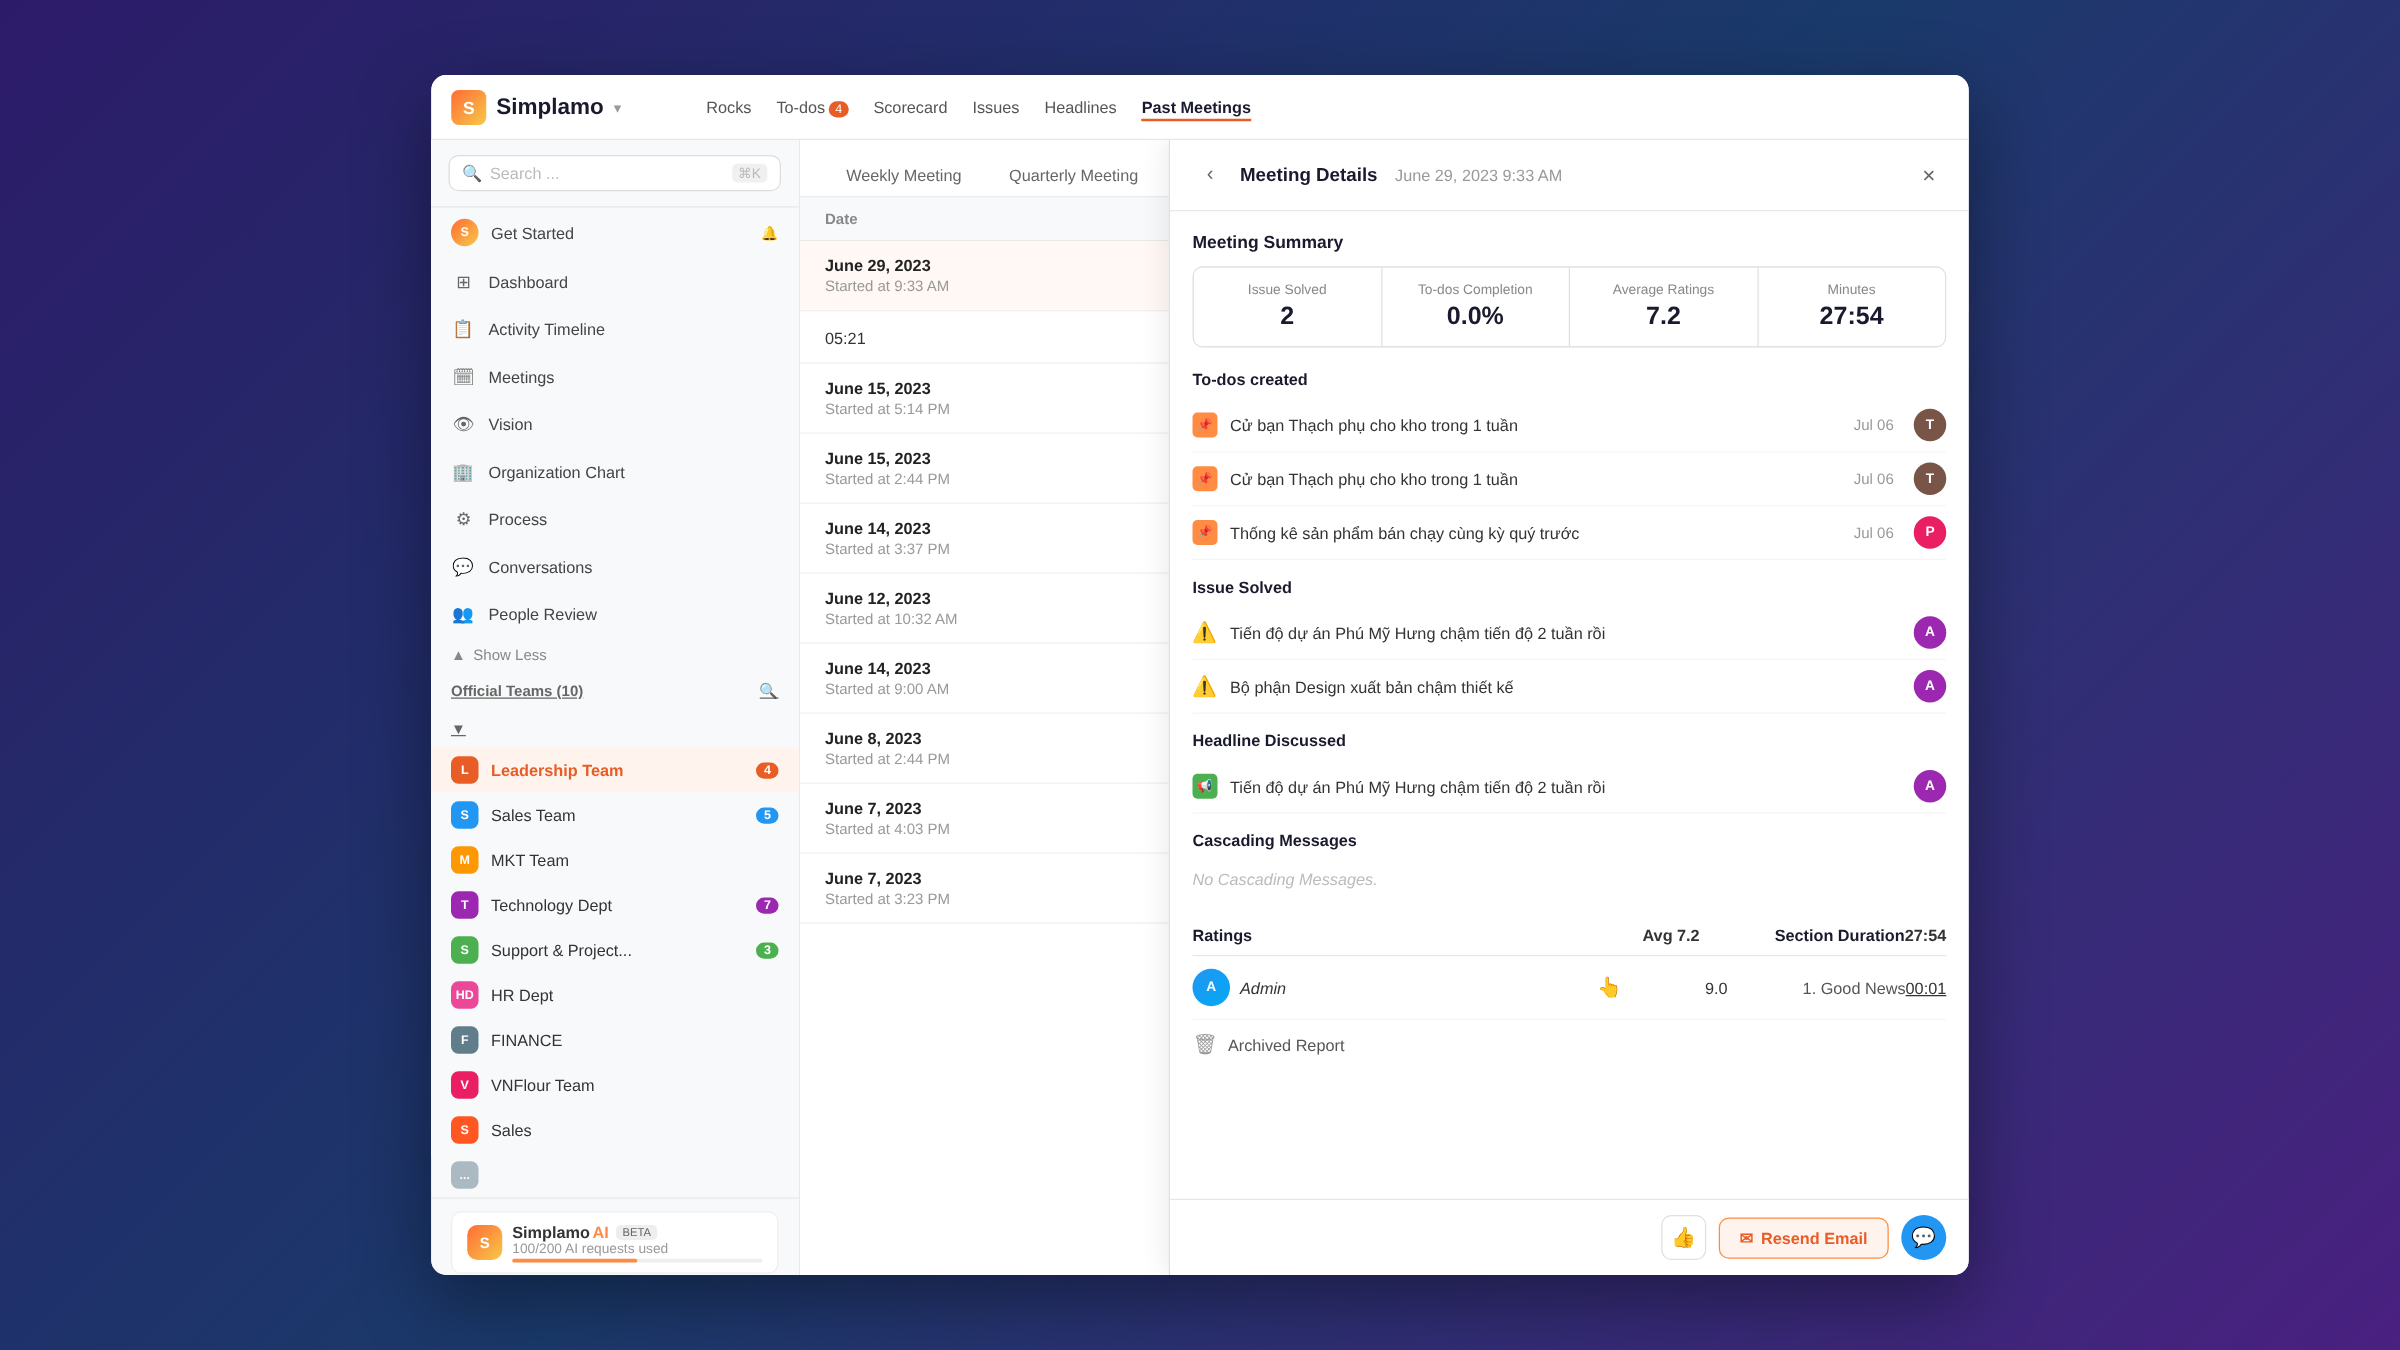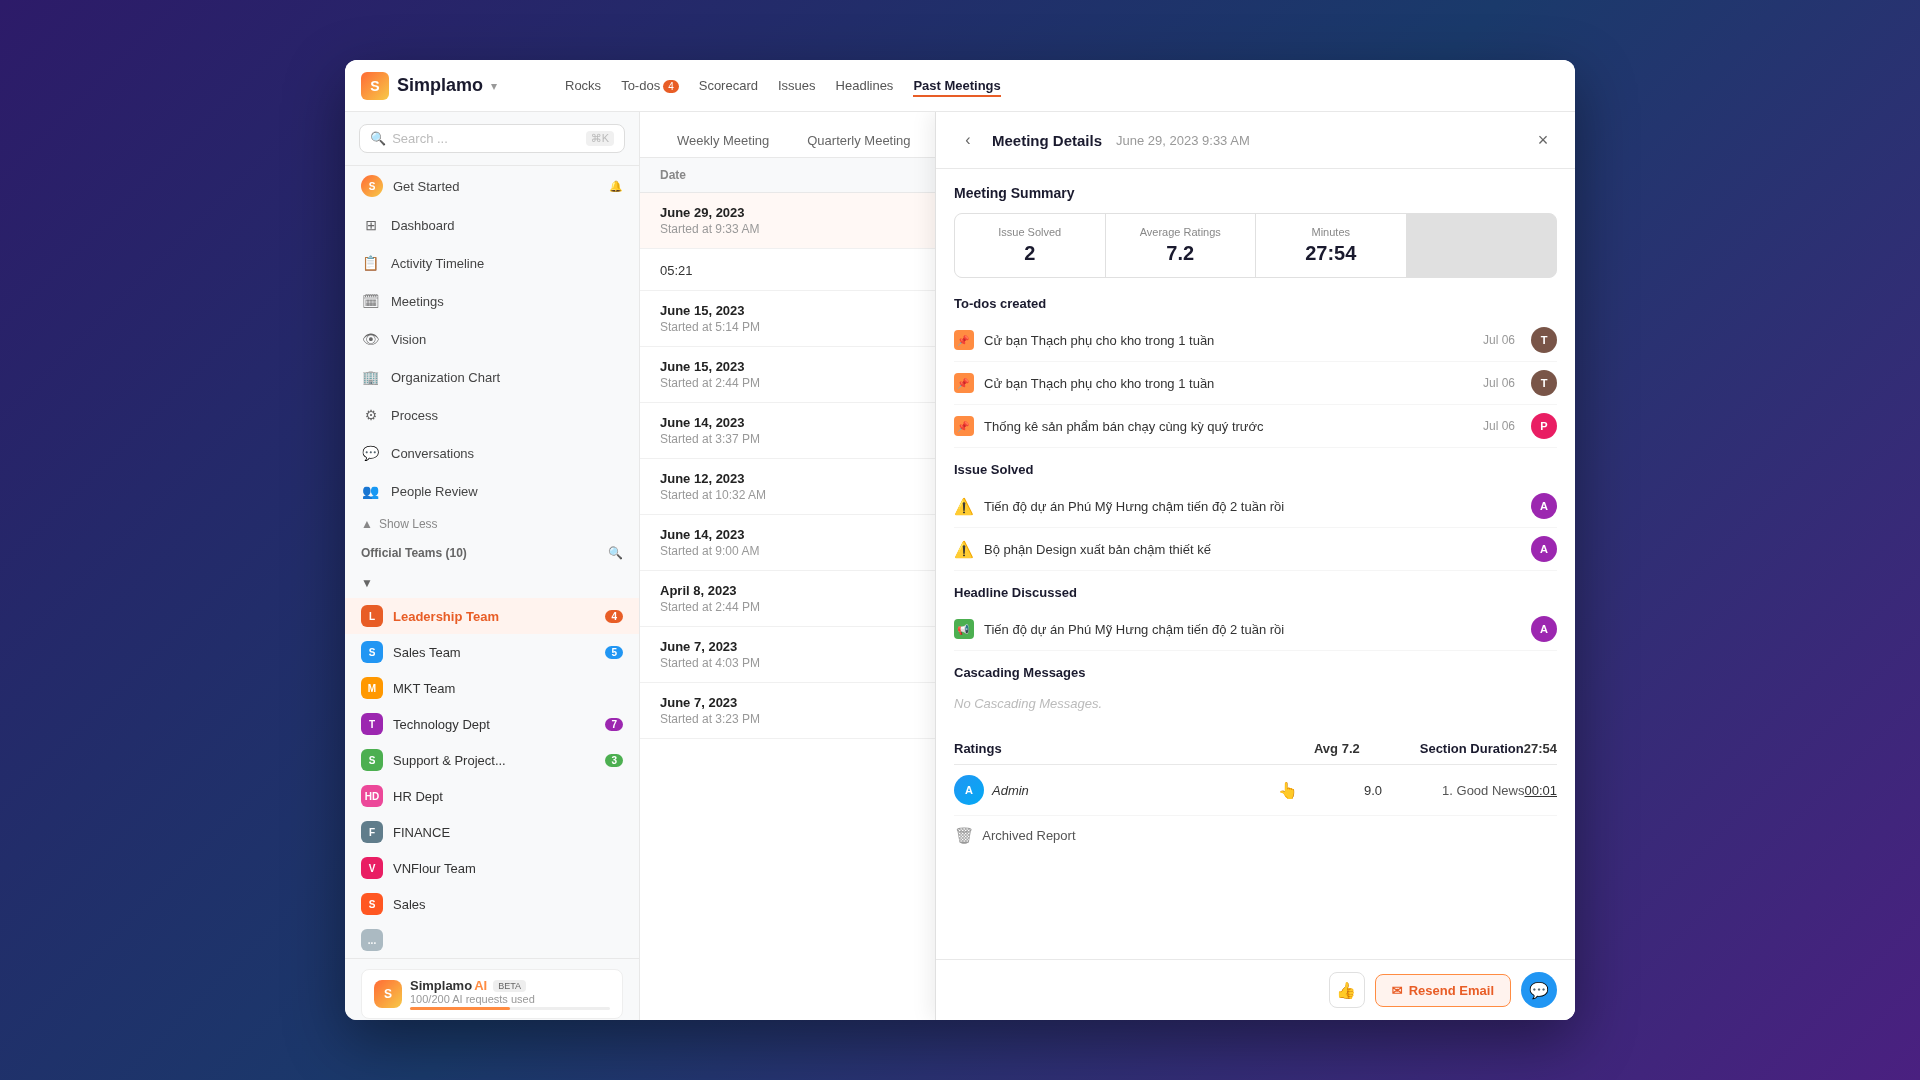--- a/index.html
+++ b/index.html
@@ -154,20 +154,21 @@
       color: white; font-size: 10px; font-weight: bold;
     }
     .sidebar-section-header {
       display: flex;
       align-items: center;
       justify-content: space-between;
       padding: 8px 16px;
       font-size: 12px;
       color: #666;
       font-weight: 600;
+      text-decoration: underline;
     }
     .sidebar-team-item {
       display: flex;
       align-items: center;
       gap: 10px;
       padding: 7px 16px;
       cursor: pointer;
       font-size: 13px;
       color: #333;
     }
@@ -710,21 +711,21 @@
         <div class="table-row">
           <div>
               <div class="date-main">June 14, 2023</div>
               <div class="date-sub">Started at 9:00 AM</div>
             </div>
           <div class="duration-val">23:25</div>
           <div class="rating-val">6.0</div>
         </div>
         <div class="table-row">
           <div>
-              <div class="date-main">April 8, 2023</div>
+              <div class="date-main">June 8, 2023</div>
               <div class="date-sub">Started at 2:44 PM</div>
             </div>
           <div class="duration-val">08:10</div>
           <div class="rating-val">0.0</div>
         </div>
         <div class="table-row">
           <div>
               <div class="date-main">June 7, 2023</div>
               <div class="date-sub">Started at 4:03 PM</div>
             </div>
@@ -750,20 +751,24 @@
           <div class="close-btn">×</div>
         </div>
 
         <div class="detail-body">
 
           <div class="meeting-summary-title">Meeting Summary</div>
           <div class="summary-cards">
             <div class="summary-card">
               <div class="summary-card-label">Issue Solved</div>
               <div class="summary-card-value">2</div>
+            </div>
+            <div class="summary-card">
+              <div class="summary-card-label">To-dos Completion</div>
+              <div class="summary-card-value">0.0%</div>
             </div>
             <div class="summary-card">
               <div class="summary-card-label">Average Ratings</div>
               <div class="summary-card-value">7.2</div>
             </div>
             <div class="summary-card">
               <div class="summary-card-label">Minutes</div>
               <div class="summary-card-value">27:54</div>
             </div>
           </div>

